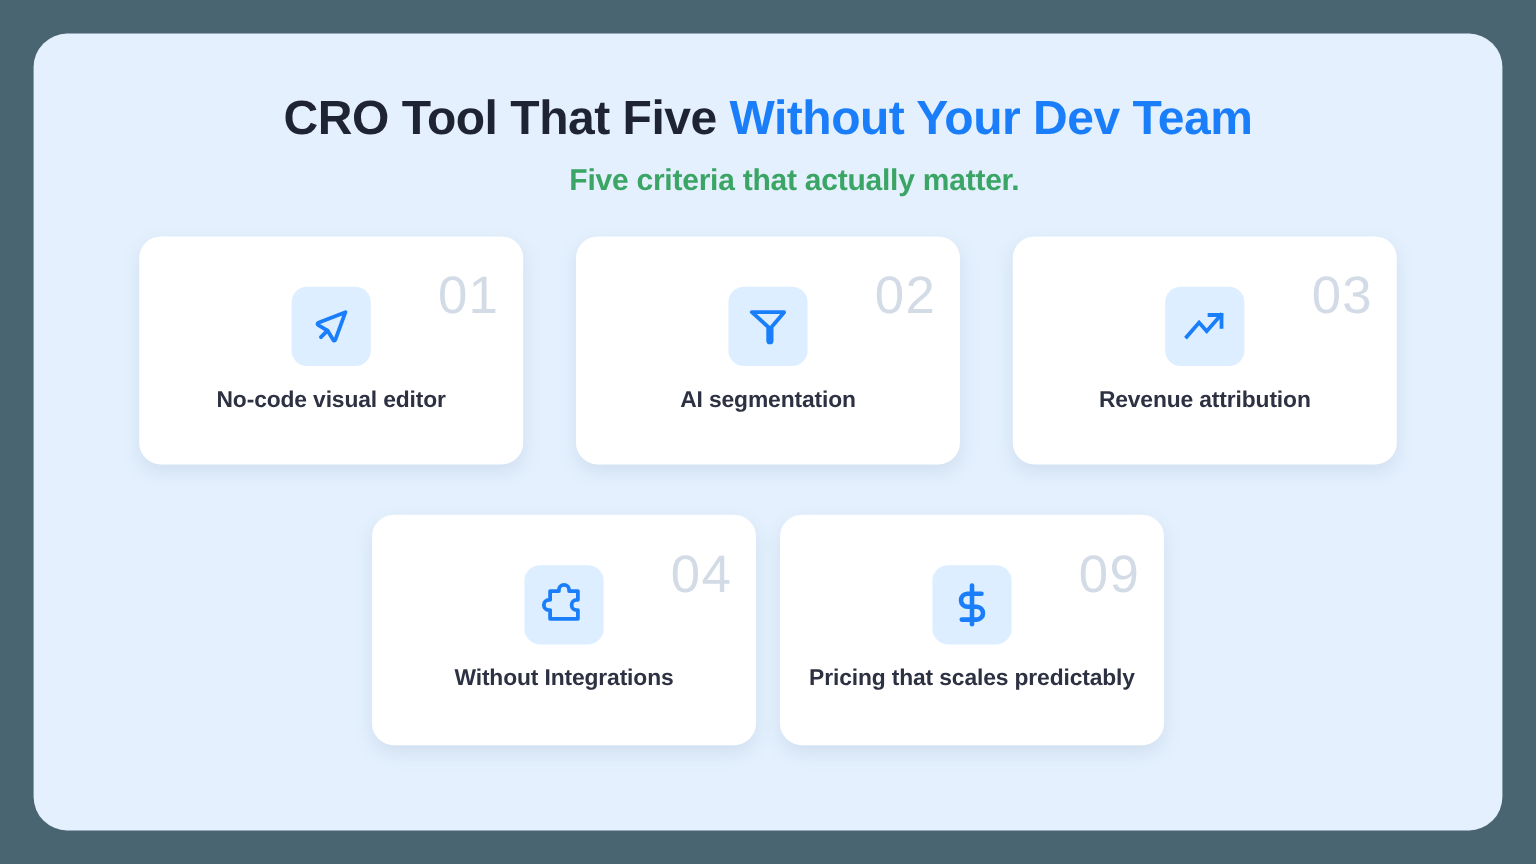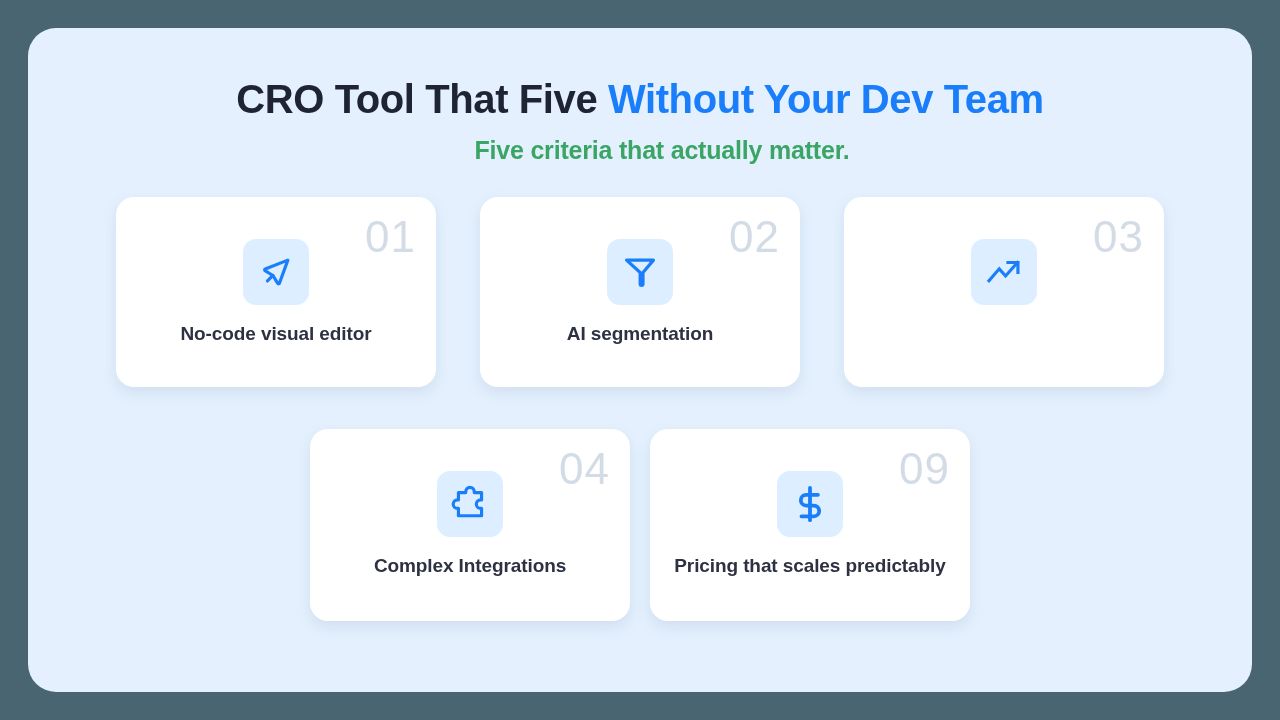--- a/index.html
+++ b/index.html
@@ -36,21 +36,21 @@
     position:relative;
     width:320px; height:190px;
     background:#ffffff;
     border-radius:18px;
     box-shadow:0 6px 14px rgba(110,140,175,0.17);
     display:flex; flex-direction:column;
     align-items:center; justify-content:flex-start;
   }
   .card.tall { height:192px; }
   .num {
-    position:absolute; top:18px; right:20px;
+    position:absolute; top:28px; right:20px;
     font-size:44px; font-weight:300;
     color:#d3dce6; letter-spacing:1px;
     line-height:1;
   }
   .tile {
     margin-top:42px;
     width:66px; height:66px;
     background:#dceeff;
     border-radius:13px;
     display:flex; align-items:center; justify-content:center;
@@ -106,36 +106,37 @@
       <div class="card">
         <div class="num">03</div>
         <div class="tile">
           <span>
             <svg width="38" height="38" viewBox="0 0 24 24" fill="none" stroke="#1a7efb" stroke-width="2" stroke-linecap="square" stroke-linejoin="miter">
               <polyline points="2.5,17.5 9,10 13,14.5 20.5,6"></polyline>
               <polyline points="14.5,6 20.8,6 20.8,12.3"></polyline>
             </svg>
           </span>
         </div>
+        <div class="label">Revenue attribution</div>
       </div>
 
     </div>
 
     <div class="row r2">
 
       <div class="card tall">
         <div class="num">04</div>
         <div class="tile">
           <span>
             <svg width="38" height="38" viewBox="0 0 24 24" fill="none" stroke="#1a7efb" stroke-width="2" stroke-linecap="round" stroke-linejoin="round">
               <path d="M9.3 4.2 a2.7 2.7 0 0 1 5.4 0 v0.6 h4.6 v4.6 h-0.6 a2.7 2.7 0 0 0 0 5.4 h0.6 v4.6 H4.7 v-4.6 h-0.6 a2.7 2.7 0 0 1 0 -5.4 h0.6 V4.8 h4.6 Z"></path>
             </svg>
           </span>
         </div>
-        <div class="label">Complex Integrations</div>
+        <div class="label">Without Integrations</div>
       </div>
 
       <div class="card tall">
         <div class="num">09</div>
         <div class="tile">
           <span>
             <svg width="38" height="38" viewBox="0 0 24 24" fill="none" stroke="#1a7efb" stroke-width="2.4" stroke-linecap="round" stroke-linejoin="round">
               <line x1="12" y1="1.8" x2="12" y2="22.2"></line>
               <path d="M17 6.2 H9.6 a3.4 3.4 0 0 0 0 6.8 h4.8 a3.4 3.4 0 0 1 0 6.8 H6.6"></path>
             </svg>

